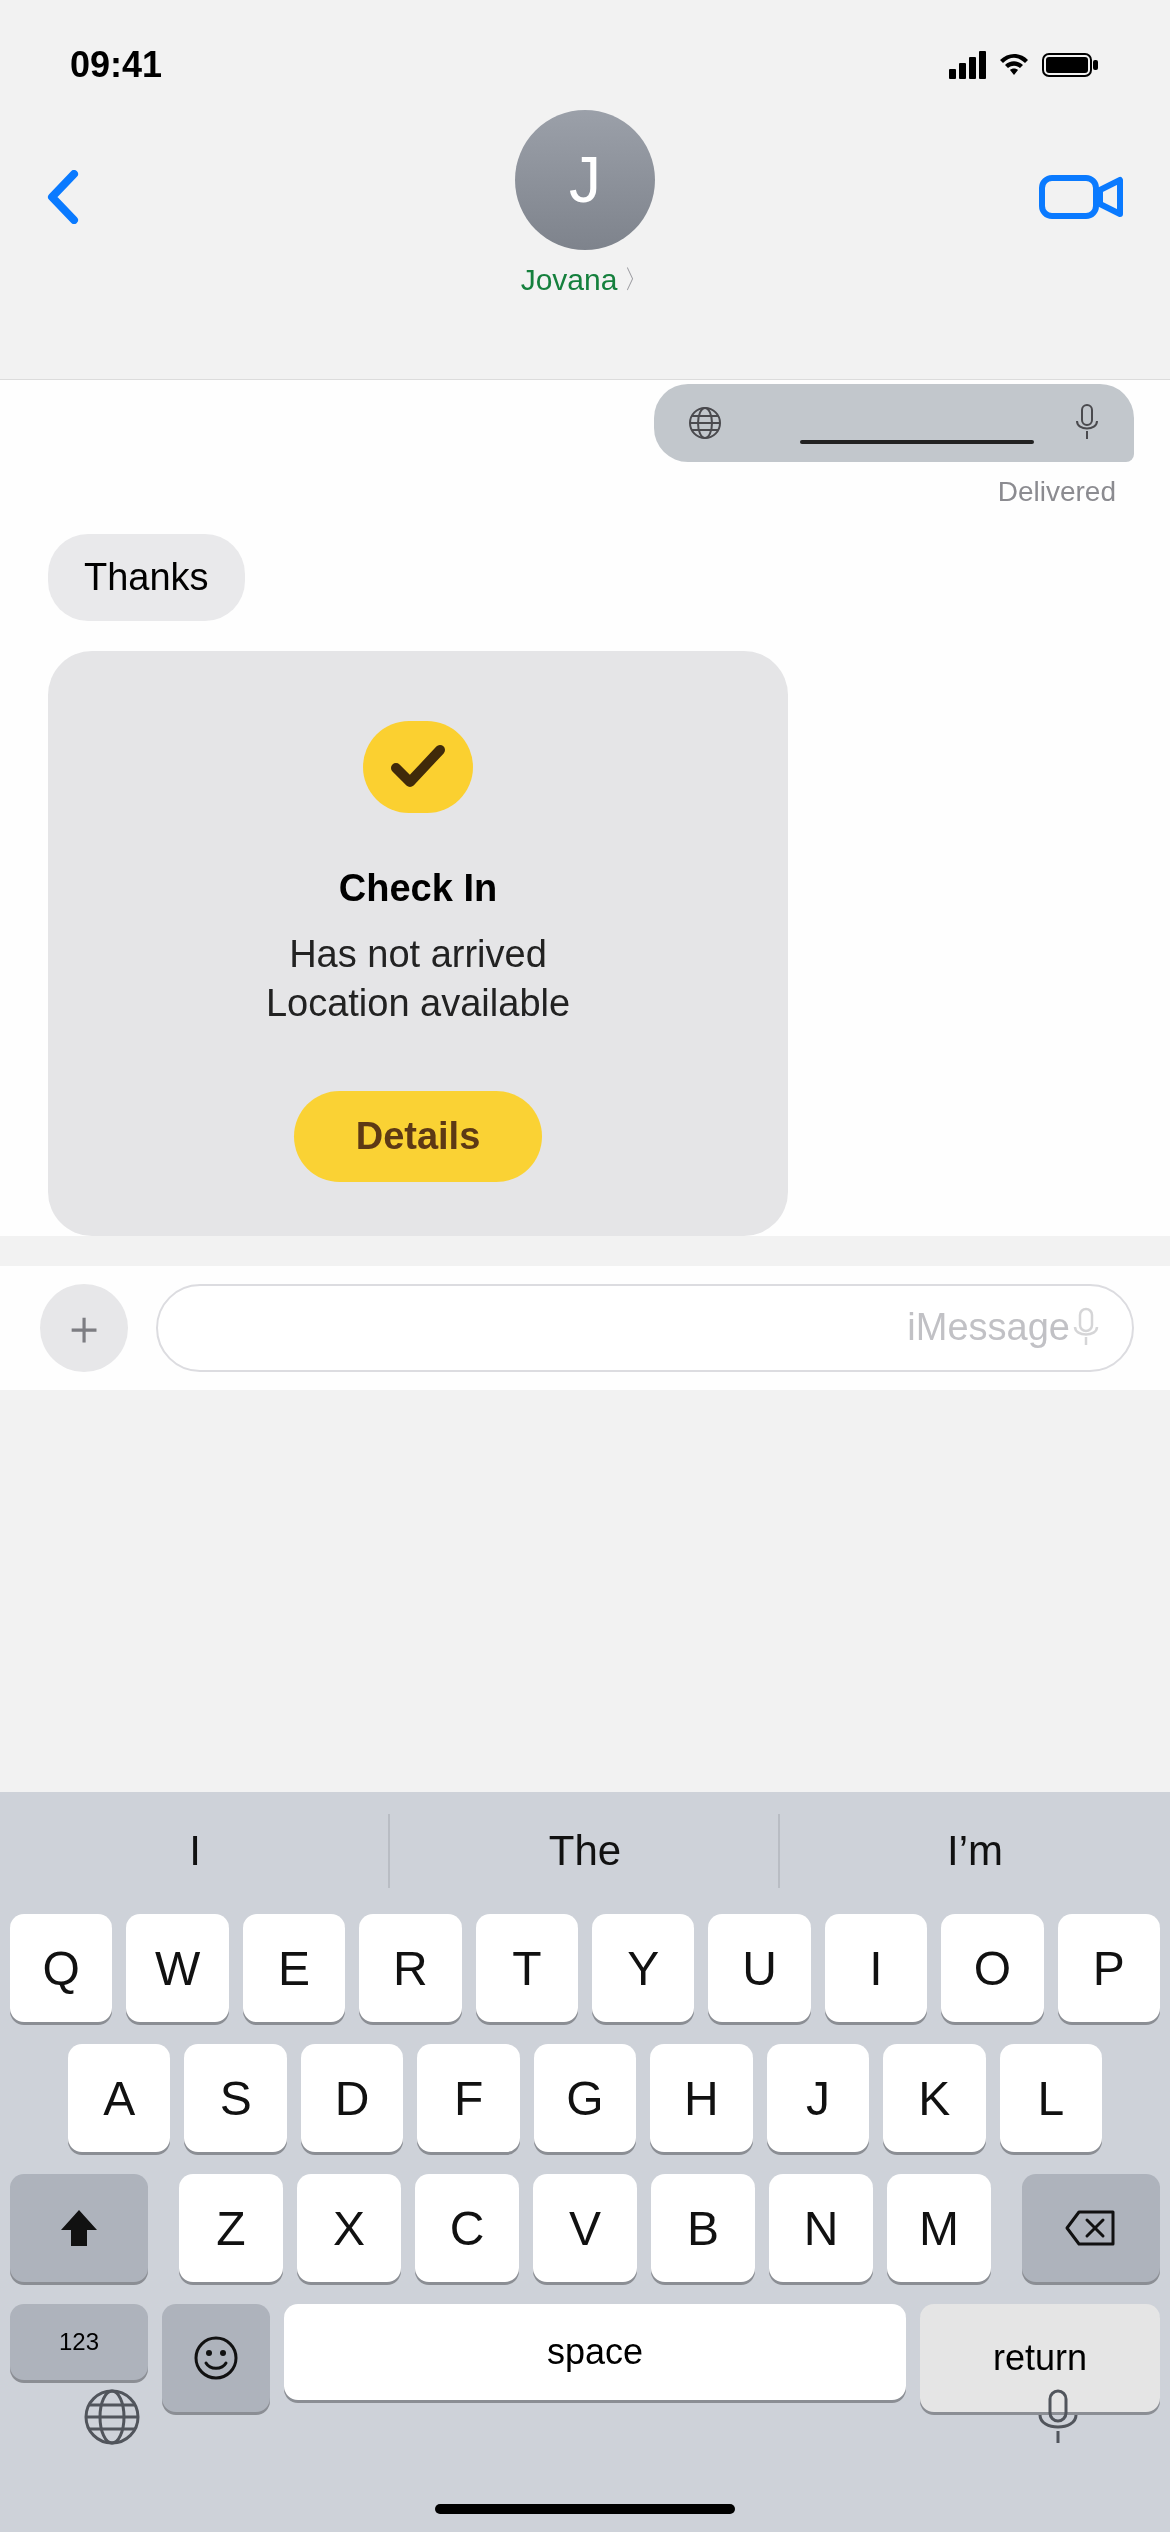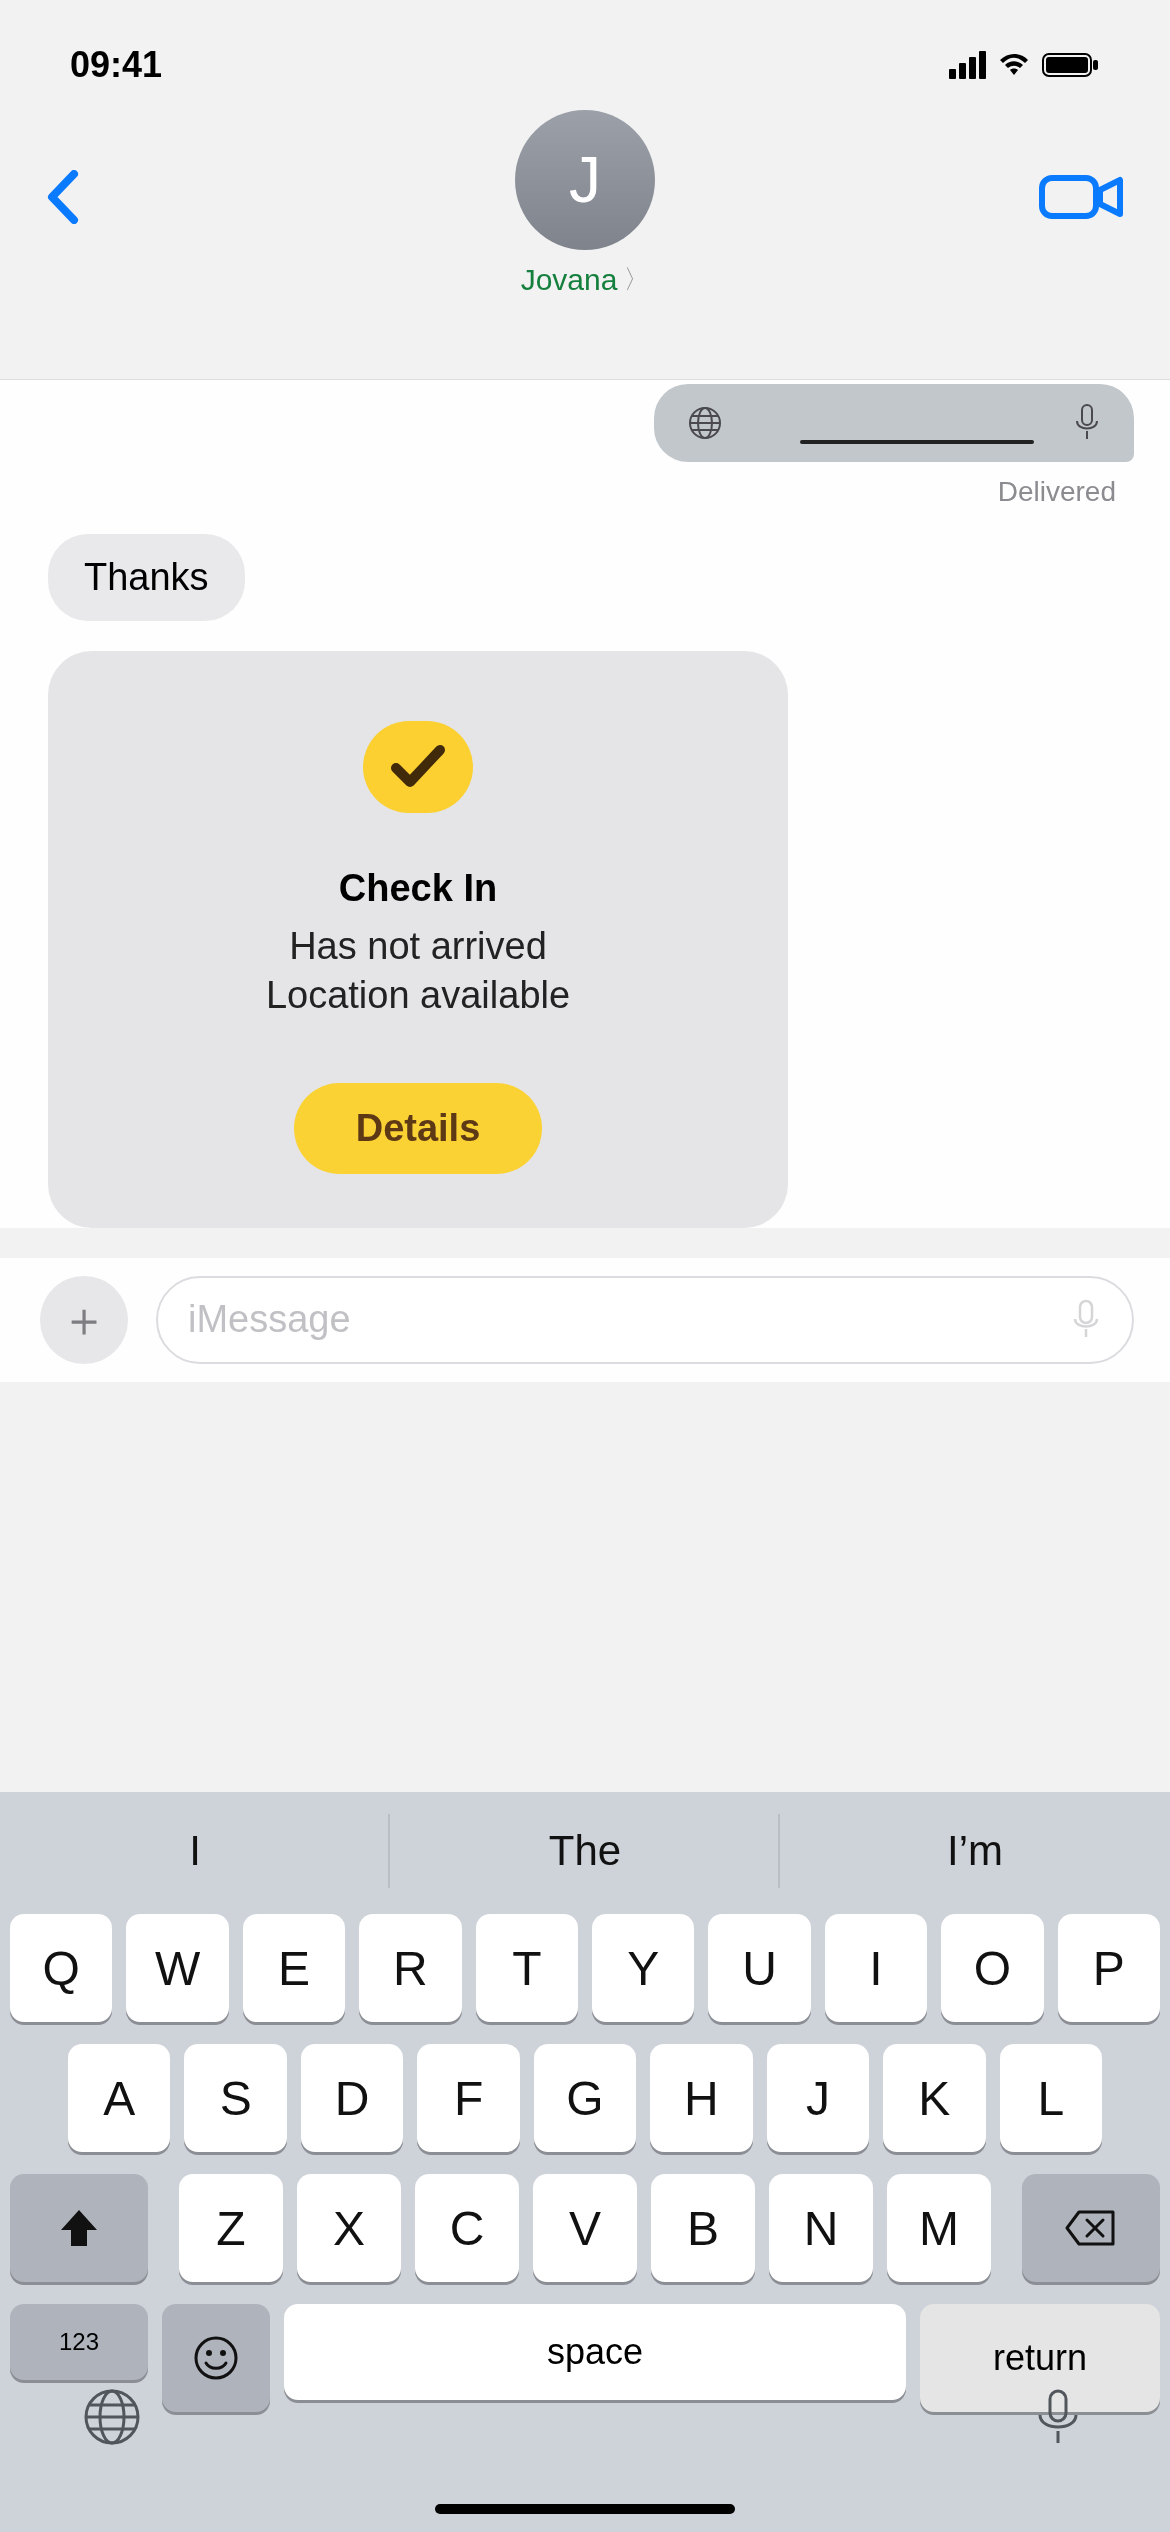--- a/index.html
+++ b/index.html
@@ -136,21 +136,21 @@
   width: 110px;
   height: 92px;
   background: #fbd030;
   border-radius: 46px;
   display: flex;
   align-items: center;
   justify-content: center;
   margin-bottom: 54px;
 }
 .checkin-badge svg { width: 56px; height: 46px; }
-.checkin-title { font-size: 38px; font-weight: 700; margin-bottom: 12px; }
+.checkin-title { font-size: 38px; font-weight: 700; margin-bottom: 20px; }
 .checkin-line { font-size: 38px; color: #222; line-height: 1.3; }
 .details-button {
   margin-top: 62px;
   background: #fad234;
   color: #5d3915;
   font-size: 38px;
   font-weight: 600;
   padding: 24px 62px;
   border-radius: 60px;
   border: none;
@@ -177,21 +177,21 @@
   font-weight: 300;
 }
 .text-input {
   flex: 1;
   height: 88px;
   border: 2px solid #dcdce0;
   border-radius: 44px;
   display: flex;
   align-items: center;
   padding: 0 30px;
-  justify-content: space-between;
+  justify-content: flex-end;
   background: #fff;
 }
 .text-input .placeholder { color: #c1c1c5; font-size: 38px; }
 .mic-small { opacity: 0.35; }
 
 
 .keyboard {
   position: absolute;
   bottom: 0;
   left: 0;

